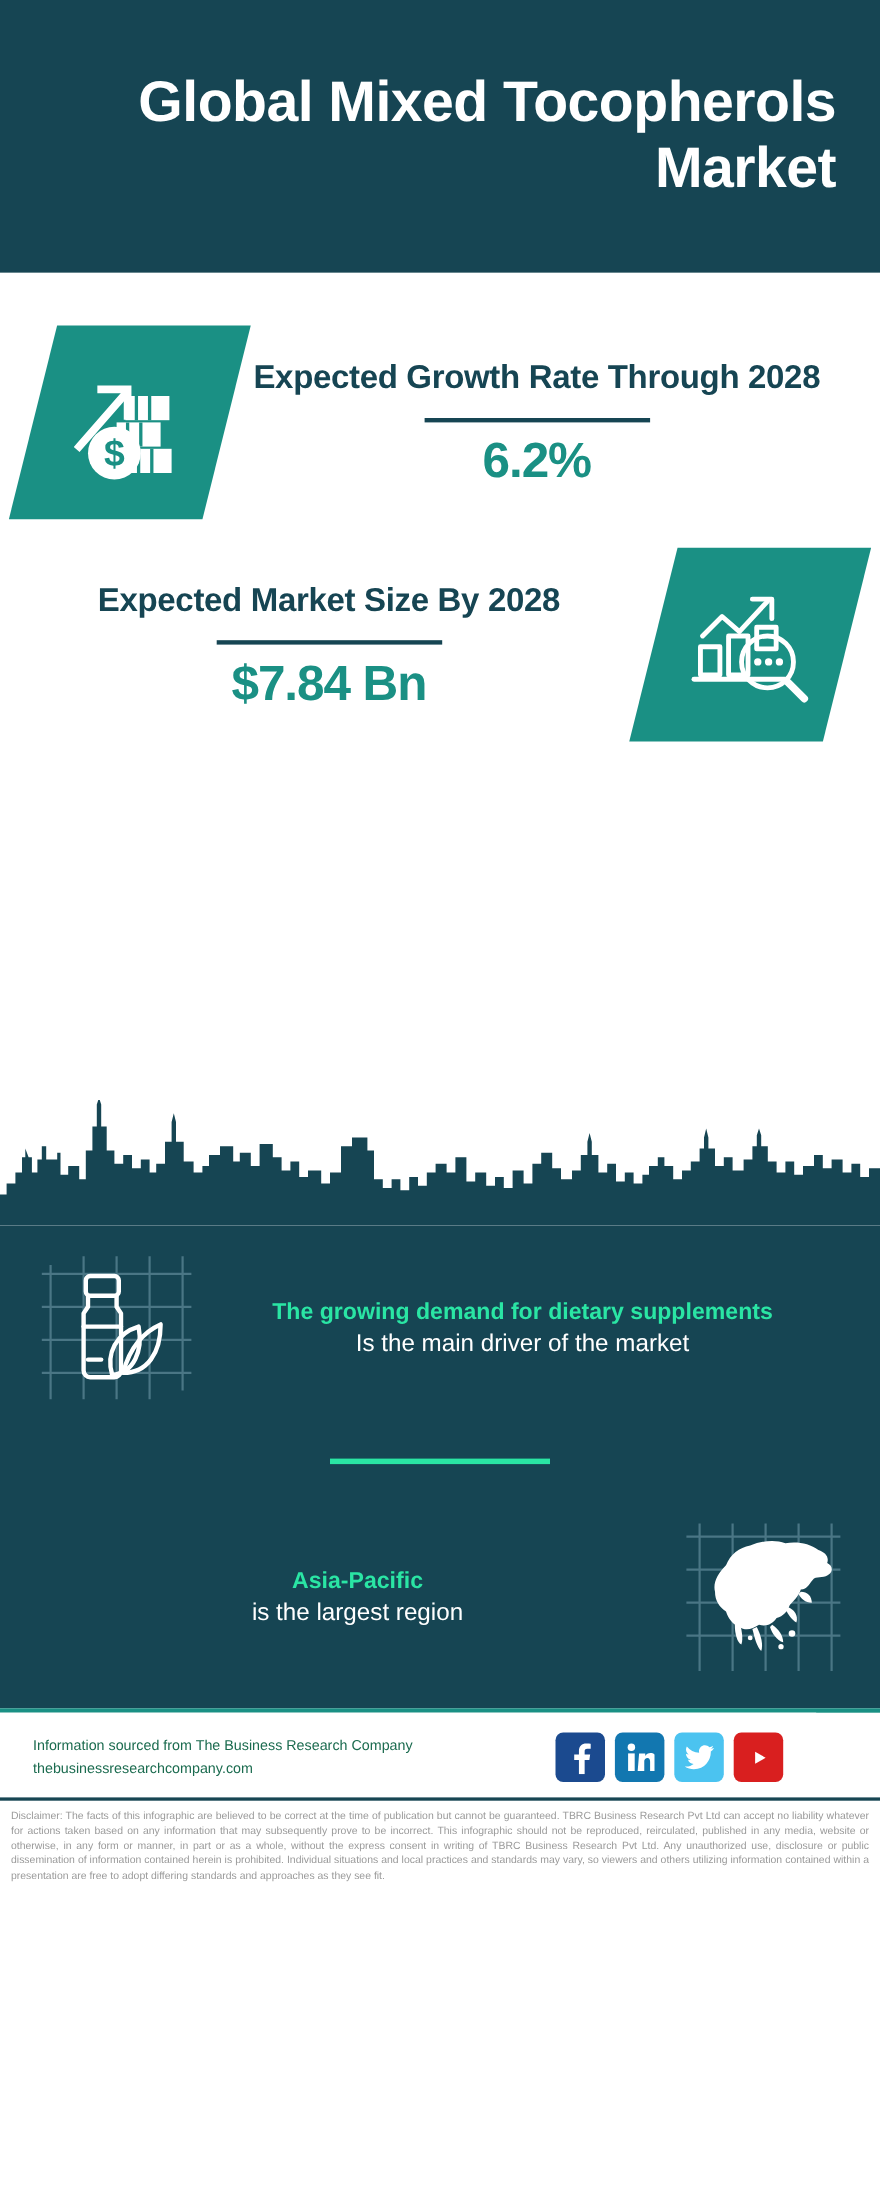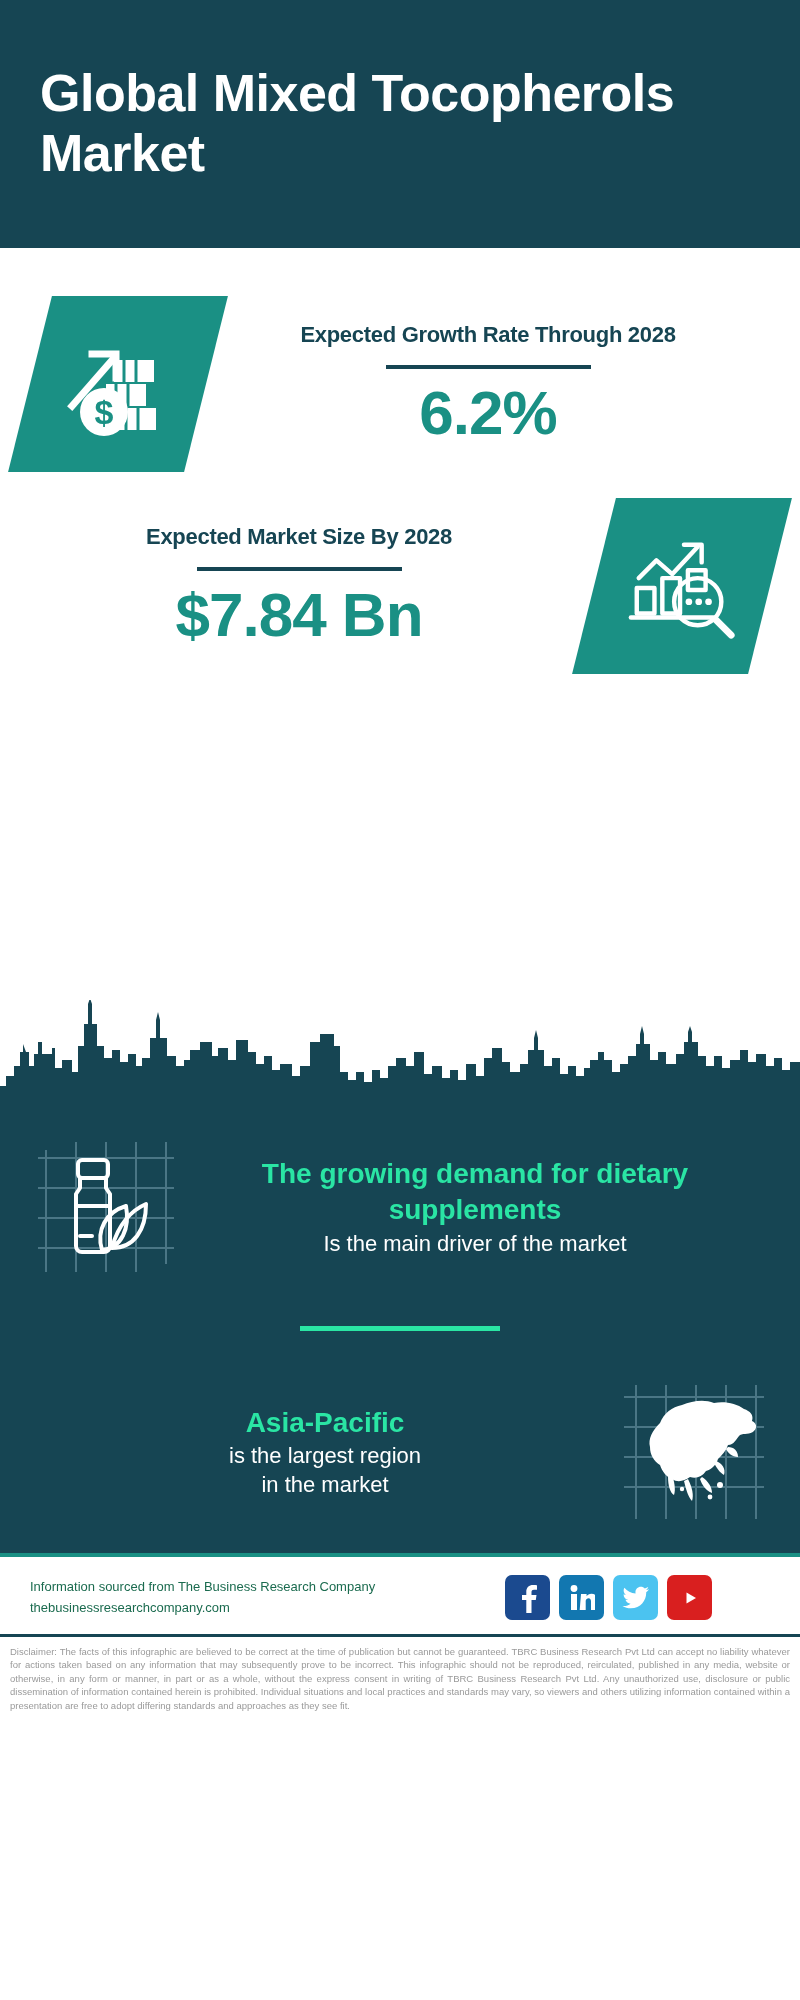--- a/index.html
+++ b/index.html
@@ -24,21 +24,21 @@
     display: flex;
     align-items: center;
     justify-content: center;
     padding: 0 40px;
   }
   .header-title {
     color: #ffffff;
     font-size: 52px;
     font-weight: bold;
     line-height: 1.15;
-    text-align: left;
+    text-align: right;
     letter-spacing: -0.5px;
   }
 
   
   .stats-area {
     position: relative;
     width: 800px;
     height: 752px;
     background: #ffffff;
   }
@@ -61,34 +61,34 @@
     align-items: center;
     justify-content: center;
     flex: 0 0 auto;
   }
   .icon-tile > svg { transform: skewX(14deg); }
 
   .stat-text { flex: 1 1 auto; text-align: center; padding: 0 6px; }
 
   .stat-label {
     color: #164553;
-    font-size: 22px;
+    font-size: 30px;
     font-weight: bold;
     line-height: 1.32;
     letter-spacing: -0.3px;
   }
   .stat-divider {
     width: 205px;
     height: 4px;
     background: #164553;
     margin: 16px auto 10px auto;
   }
   .stat-value {
     color: #1a9084;
-    font-size: 62px;
+    font-size: 45px;
     font-weight: bold;
     line-height: 1.1;
     letter-spacing: -1px;
   }
 
   
   .skyline {
     display: block;
     width: 800px;
     height: 120px;
@@ -111,21 +111,21 @@
     width: 150px;
     height: 150px;
     flex: 0 0 auto;
     display: flex;
     align-items: center;
     justify-content: center;
   }
   .insight-text { flex: 1 1 auto; text-align: center; padding: 0 10px; }
   .insight-hl {
     color: #2ae5a4;
-    font-size: 28px;
+    font-size: 21px;
     font-weight: bold;
     line-height: 1.3;
   }
   .insight-sub {
     color: #ffffff;
     font-size: 22px;
     font-weight: normal;
     line-height: 1.32;
   }
   .mint-divider {
@@ -284,21 +284,20 @@
         <div class="insight-sub">Is the main driver of the market</div>
       </div>
     </div>
 
     <div class="mint-divider"></div>
 
     <div class="insight-row">
       <div class="insight-text">
         <div class="insight-hl">Asia-Pacific</div>
         <div class="insight-sub">is the largest region</div>
-        <div class="insight-sub">in the market</div>
       </div>
       <div class="insight-icon">
         <svg width="150" height="150" viewBox="0 0 150 150">
           <g stroke="#4a7685" stroke-width="2" fill="none">
             <line x1="20" y1="8" x2="20" y2="142"></line>
             <line x1="50" y1="8" x2="50" y2="142"></line>
             <line x1="80" y1="8" x2="80" y2="142"></line>
             <line x1="110" y1="8" x2="110" y2="142"></line>
             <line x1="140" y1="8" x2="140" y2="142"></line>
             <line x1="8" y1="20" x2="148" y2="20"></line>

